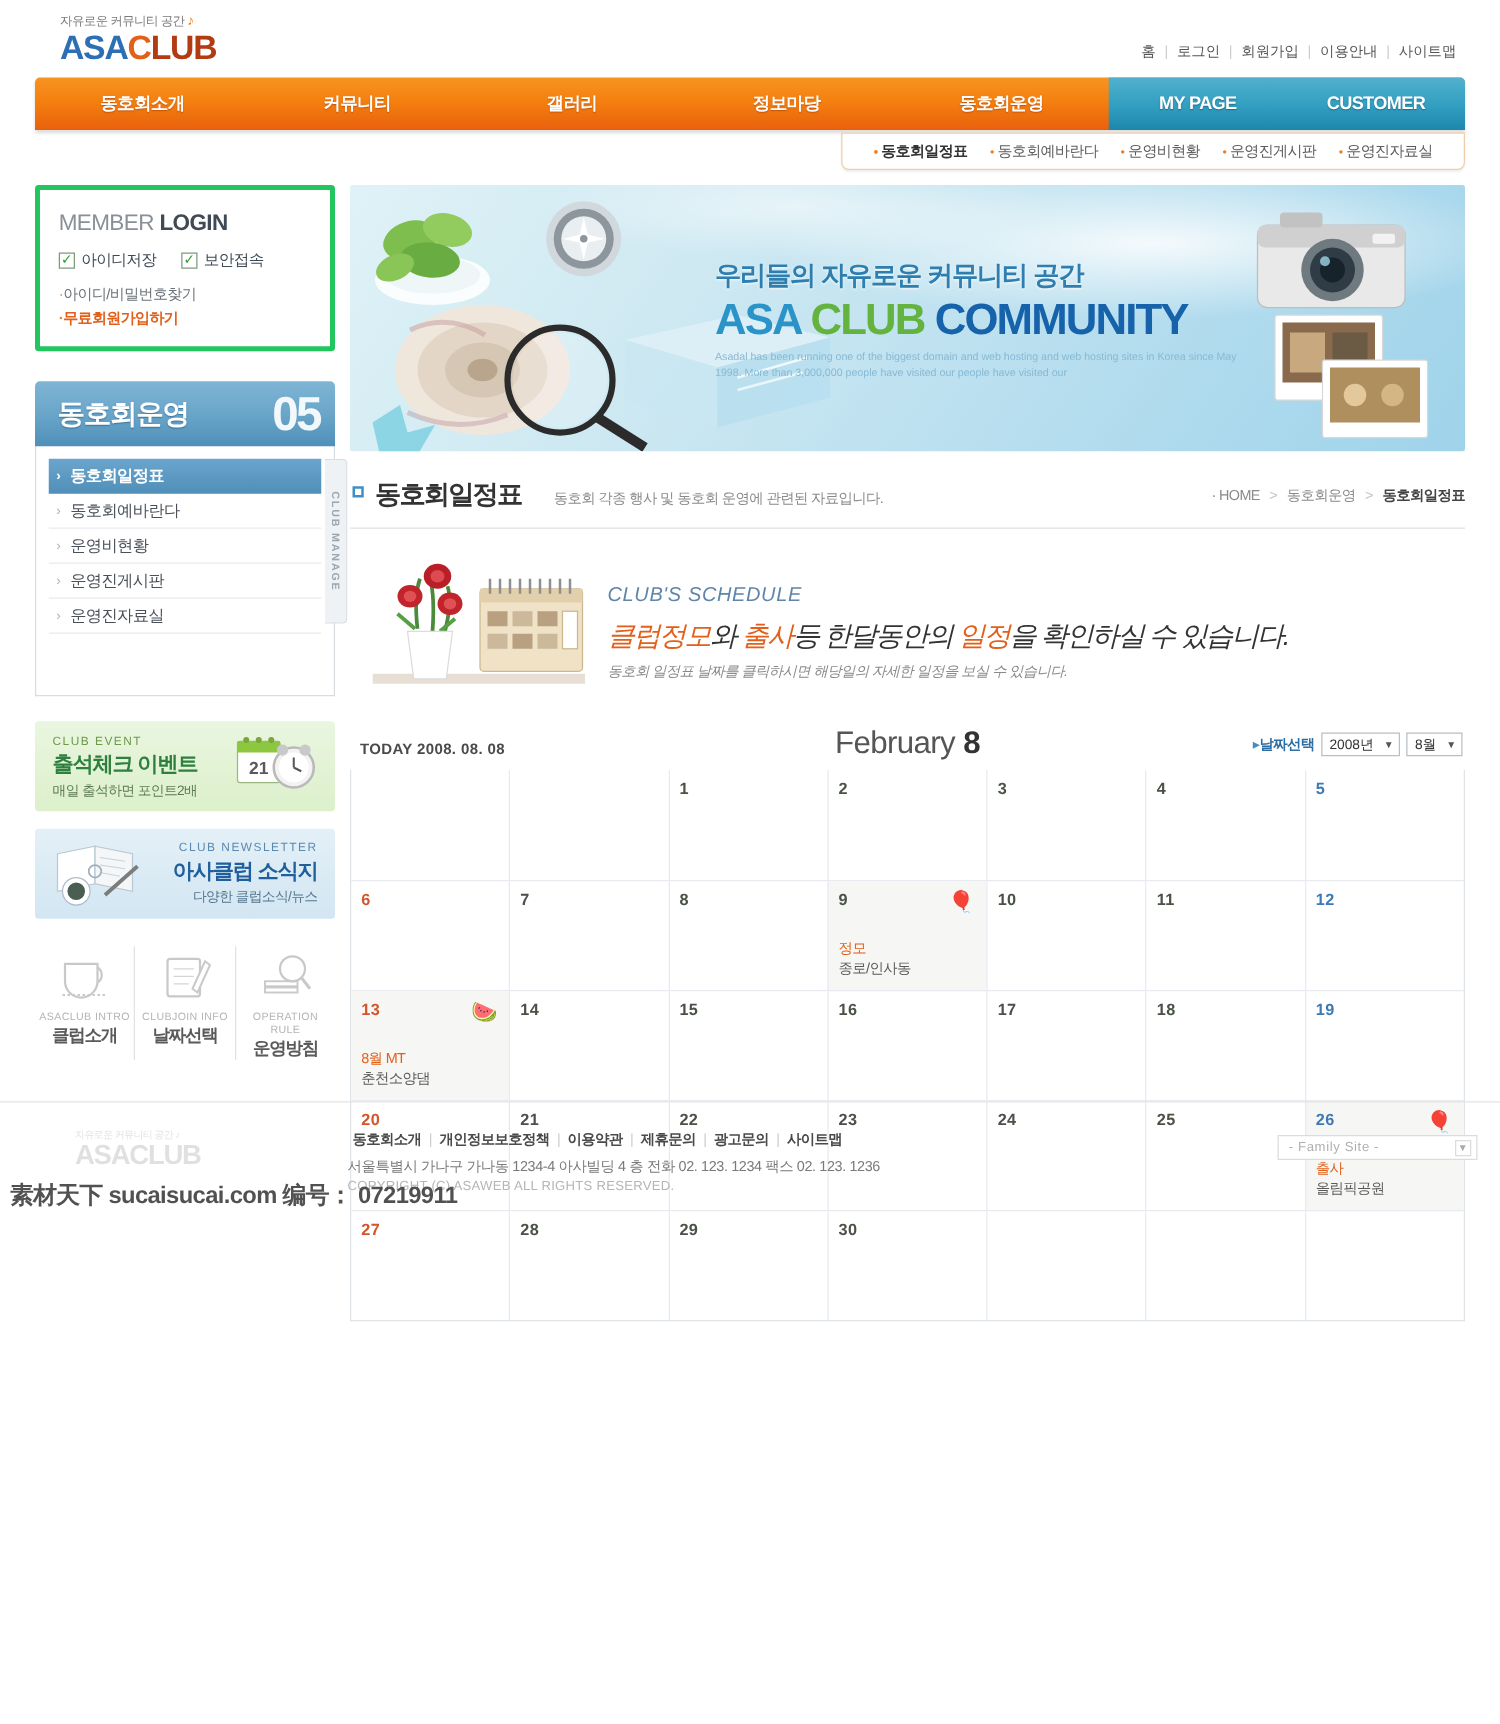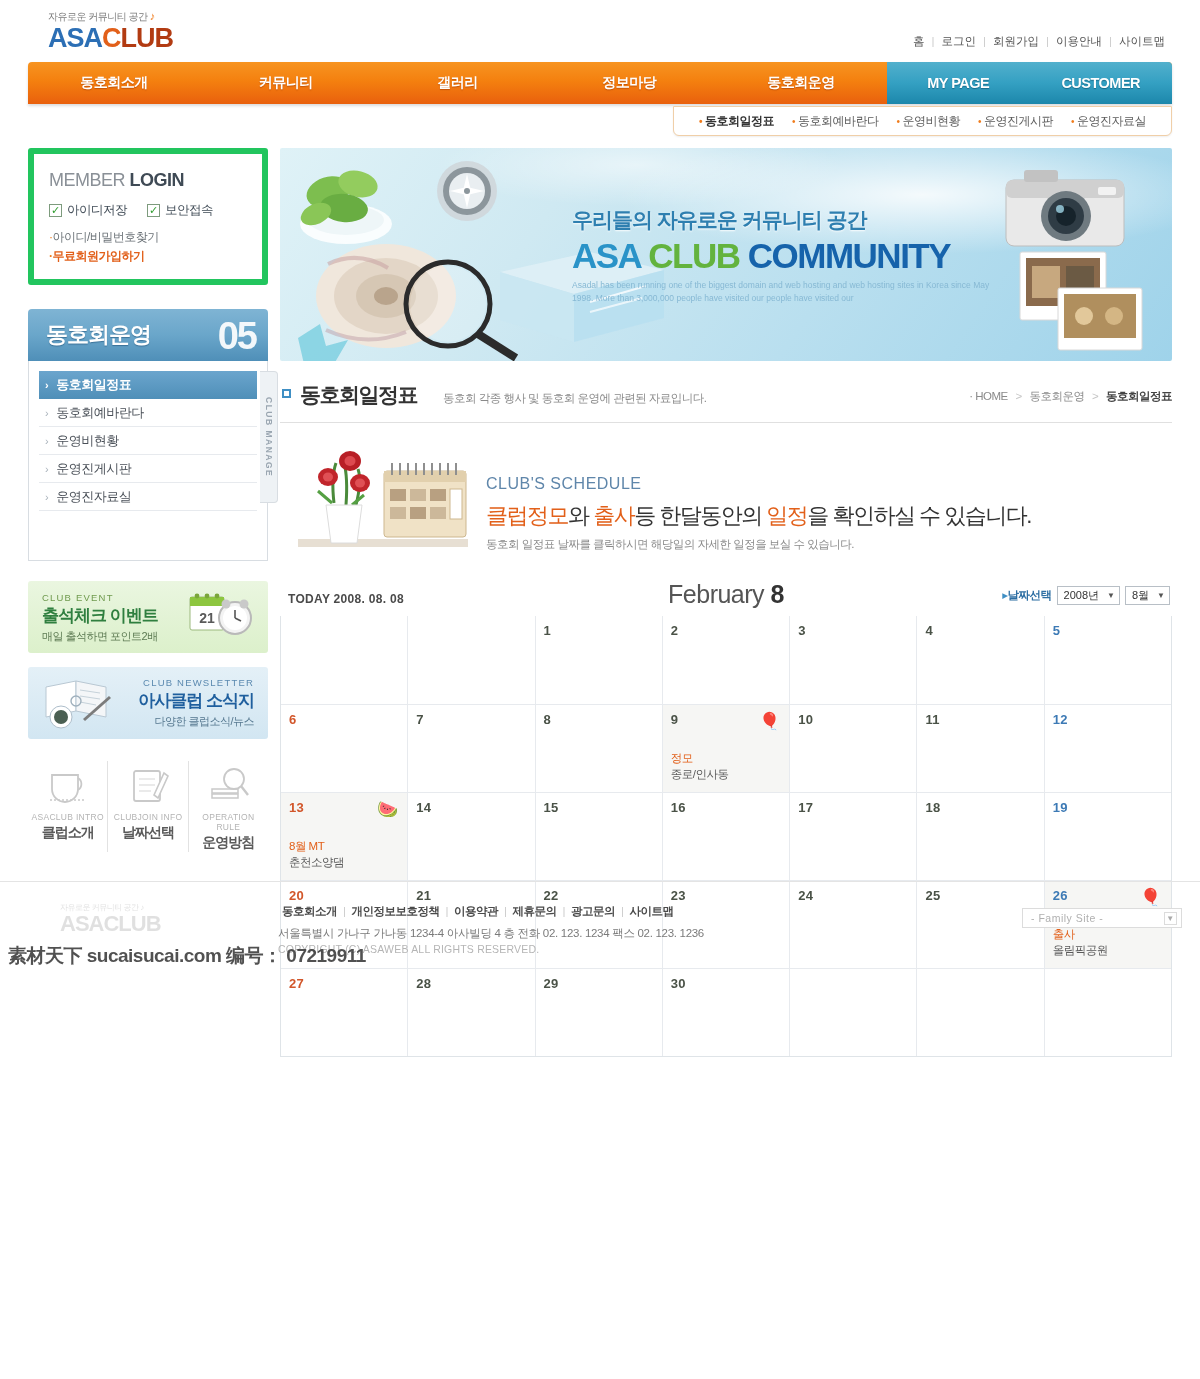--- a/index.html
+++ b/index.html
@@ -43,21 +43,21 @@
   .subnav .sub-item { font-size: 12px; color: #5c5c5c; padding: 0 9px; letter-spacing: -0.5px; cursor: pointer; }
   .subnav .sub-item.active { color: #333; font-weight: bold; }
   .subnav .sub-item::before { content: "\2022"; color: #f07c1c; margin-right: 3px; font-size: 10px; }
 
   
   .wrap { position: relative; margin: 8px 28px 0 28px; display: flex; gap: 0; }
   .left-col { width: 240px; flex: none; }
   .right-col { flex: 1; margin-left: 12px; }
 
   
-  .login-box { border: 6px solid #22c55e; border-radius: 3px; padding: 16px 15px 13px 15px; background: #fff; }
+  .login-box { border: 4px solid #22c55e; border-radius: 3px; padding: 16px 15px 13px 15px; background: #fff; }
   .login-title { font-size: 18px; color: #8a9097; letter-spacing: -0.5px; margin-bottom: 11px; }
   .login-title b { color: #3f4a55; }
   .login-row { display: flex; gap: 6px; }
   .login-fields { flex: 1; display: flex; flex-direction: column; gap: 4px; }
   .inp { height: 22px; border: 1px solid #ccd2d8; background: #fff; color: #9aa0a6;
          font-size: 11px; padding: 0 6px; display: flex; align-items: center; letter-spacing: 0.5px; }
   .login-btn { width: 52px; height: 48px; border: 1px solid #3f7fb2;
                background: linear-gradient(to bottom,#81b6dc 0%,#5e9fd0 45%,#3d84bd 100%);
                color: #fff; font-size: 13px; font-weight: bold; display: flex;
                align-items: center; justify-content: center; cursor: pointer; letter-spacing: -0.5px; }
@@ -143,21 +143,21 @@
                 border: 2px solid #3f8fc4; background: #fff; }
   .ctitle h1 { position: absolute; left: 20px; top: -2px; font-size: 21px; color: #333;
                font-weight: bold; letter-spacing: -1.5px; }
   .ctitle .desc { position: absolute; left: 163px; top: 8px; font-size: 11.5px;
                   color: #8a8a8a; letter-spacing: -0.5px; }
   .crumb { position: absolute; right: 0; top: 6px; font-size: 11.5px; color: #8a8a8a; letter-spacing: -0.5px; }
   .crumb .cur { color: #444; font-weight: bold; }
   .crumb .gt { color: #c5c5c5; margin: 0 5px; }
 
   
-  .sched { margin-top: 24px; display: flex; align-items: flex-end; padding-left: 18px; }
+  .sched { margin-top: 24px; display: flex; align-items: center; padding-left: 18px; font-style: italic; }
   .sched-art { width: 170px; height: 105px; flex: none; position: relative; }
   .sched-txt { margin-left: 18px; padding-top: 14px; }
   .sched-en { font-size: 16px; color: #5f86aa; letter-spacing: 0.5px; }
   .sched-main { font-size: 22px; color: #333; letter-spacing: -1.5px; margin-top: 8px; }
   .sched-main .or { color: #e2601a; }
   .sched-sub { font-size: 11.5px; color: #8a8a8a; letter-spacing: -0.5px; margin-top: 6px; }
 
   
   .calwrap { margin-top: 28px; }
   .cal-top { position: relative; height: 36px; }

